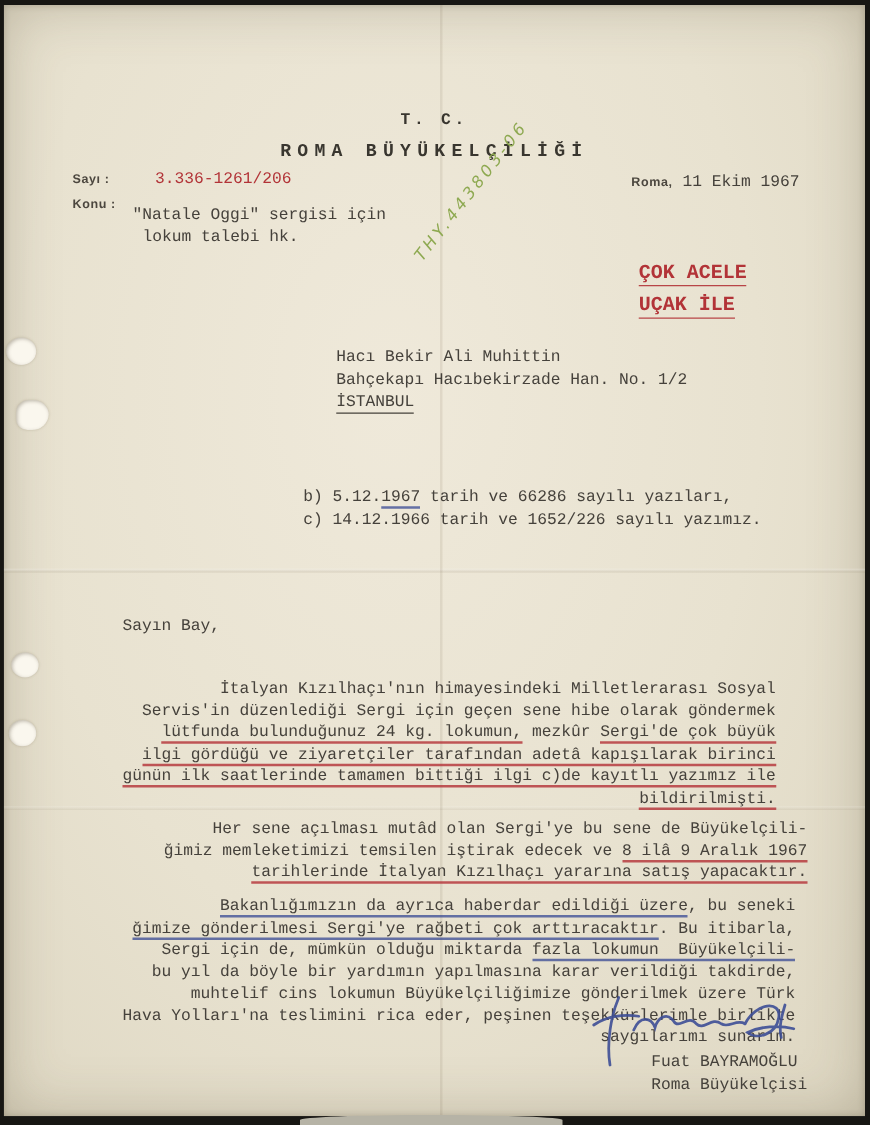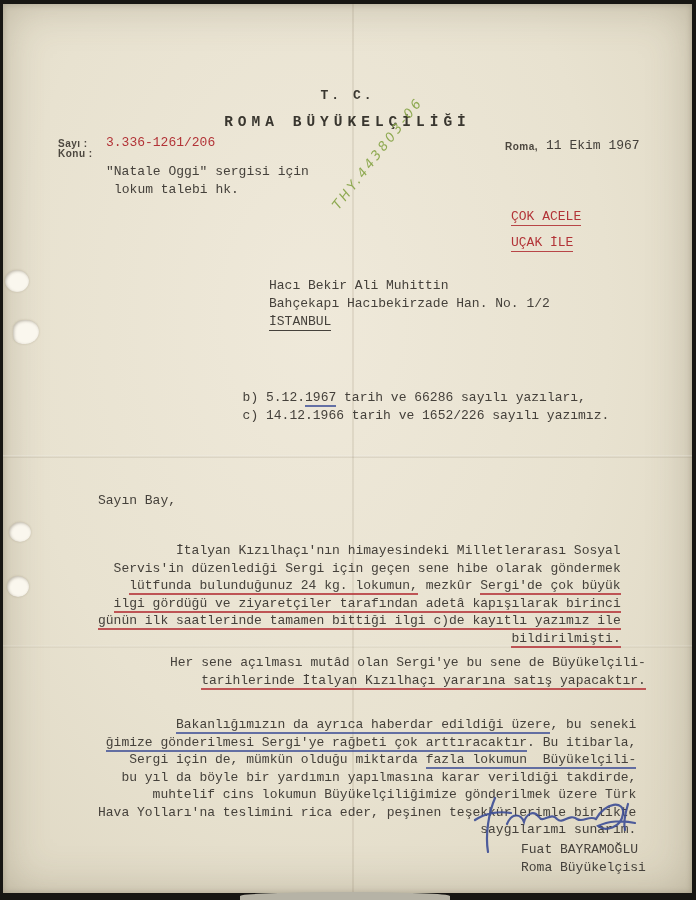--- a/index.html
+++ b/index.html
@@ -15,22 +15,22 @@
   .ind{padding-left:72px;}
   .para{position:absolute;left:95px;text-align:right;}
   .ul-red{border-bottom:2px solid rgba(181,53,57,.82);margin-top:40px;}
   .ul-blue{border-bottom:2px solid rgba(61,78,150,.78);}
   .ul-typed{border-bottom:1.5px solid #45413b;padding-bottom:1px;}
   .plabel{font-family:"Liberation Sans","DejaVu Sans",sans-serif;font-weight:bold;font-size:10px;
           color:#4c473f;letter-spacing:.5px;}
   .hdr{font-family:Liberation Mono, monospace;font-weight:bold;color:#39362f;
        width:100%;text-align:center;margin-top:32px;}
   .red{color:#b23337;}
-  .stamp{font-weight:normal;color:#b23337;border-bottom:1.6px solid rgba(178,51,55,.9);padding-bottom:1px;
-         font-family:"Liberation Mono","DejaVu Sans Mono",monospace;font-size:13px;white-space:pre;}
+  .stamp{font-weight:bold;color:#b23337;border-bottom:1.6px solid rgba(178,51,55,.9);padding-bottom:1px;
+         font-family:"Liberation Mono","DejaVu Sans Mono",monospace;font-size:16px;white-space:pre;}
   .hole{position:absolute;background:#faf7ee;border-radius:50%;
         box-shadow:inset 1px 1px 3px rgba(80,70,50,.35), 0 0 2px rgba(120,105,75,.3);}
   .edge{position:absolute;background:#171613;}
   .crease-h{position:absolute;left:0;width:100%;height:3px;
             background:linear-gradient(to bottom, rgba(255,255,255,.35), rgba(110,96,68,.20));opacity:.8;}
   .crease-v{position:absolute;top:0;height:100%;width:2px;background:rgba(115,100,72,.12);}
   .green-note{font-family:"DejaVu Sans",sans-serif;font-style:italic;font-size:13px;letter-spacing:3px;
               color:#8ea951;transform:rotate(-52deg);transform-origin:left center;white-space:pre;}
   .blob{position:absolute;background:#b6b3a6;border-radius:50% 50% 0 0;}
 </style>
@@ -48,22 +48,22 @@
     <div class="hole" style="left:10px;top:316px;width:26px;height:24px;border-radius:45% 55% 60% 40%"></div>
     <div class="hole" style="left:6px;top:518px;width:22px;height:20px"></div>
     <div class="hole" style="left:4px;top:572px;width:22px;height:21px"></div>
 
     <div class="abs hdr tc" style="top:52px;font-size:13px;letter-spacing:3px">T. C.</div>
     <div class="abs hdr" style="top:78px;font-size:14.5px;letter-spacing:5px">ROMA BÜYÜKELÇİLİĞİ</div>
 
     <div class="abs green-note" style="left:332px;top:196px">THY.443803-06</div>
 
     <div class="abs plabel" style="left:55px;top:134px">Sayı :</div>
-    <div class="abs typed red" style="left:103px;top:131px">3.336-1261/206</div>
-    <div class="abs plabel" style="left:55px;top:144px">Konu :</div>
+    <div class="abs typed red" style="left:121px;top:131px">3.336-1261/206</div>
+    <div class="abs plabel" style="left:55px;top:154px">Konu :</div>
     <div class="abs typed" style="left:103px;top:160px">"Natale Oggi" sergisi için</div>
     <div class="abs typed" style="left:111px;top:178px">lokum talebi hk.</div>
 
     <div class="abs plabel" style="left:502px;top:137px">Roma,</div>
     <div class="abs typed" style="left:543px;top:134px">11 Ekim 1967</div>
 
     <div class="abs stamp" style="left:508px;top:205px">ÇOK ACELE</div>
     <div class="abs stamp" style="left:508px;top:231px">UÇAK İLE</div>
 
     <div class="abs typed" style="left:266px;top:274px">Hacı Bekir Ali Muhittin</div>
@@ -81,20 +81,21 @@
       <div class="line ind"><span>İtalyan Kızılhaçı'nın himayesindeki Milletlerarası Sosyal</span></div>
       <div class="line"><span>Servis'in düzenlediği Sergi için geçen sene hibe olarak göndermek</span></div>
       <div class="line"><span class="ul-red">lütfunda bulunduğunuz 24 kg. lokumun,</span><span> mezkûr </span><span class="ul-red">Sergi'de çok büyük</span></div>
       <div class="line"><span class="ul-red">ilgi gördüğü ve ziyaretçiler tarafından adetâ kapışılarak birinci</span></div>
       <div class="line"><span class="ul-red">günün ilk saatlerinde tamamen bittiği ilgi c)de kayıtlı yazımız ile</span></div>
       <div class="line"><span class="ul-red">bildirilmişti.</span></div>
     </div>
 
     <div class="para" style="top:650px">
       <div class="line ind"><span>Her sene açılması mutâd olan Sergi'ye bu sene de Büyükelçili-</span></div>
+      <div class="line"><span>ğimiz memleketimizi temsilen iştirak edecek ve </span><span class="ul-red">8 ilâ 9 Aralık 1967</span></div>
       <div class="line"><span class="ul-red">tarihlerinde İtalyan Kızılhaçı yararına satış yapacaktır.</span></div>
     </div>
 
     <div class="para" style="top:712px">
       <div class="line ind"><span class="ul-blue">Bakanlığımızın da ayrıca haberdar edildiği üzere</span><span>, bu seneki</span></div>
       <div class="line"><span class="ul-blue">ğimize gönderilmesi Sergi'ye rağbeti çok arttıracaktır</span><span>. Bu itibarla,</span></div>
       <div class="line"><span>Sergi için de, mümkün olduğu miktarda </span><span class="ul-blue">fazla lokumun  Büyükelçili-</span></div>
       <div class="line"><span>bu yıl da böyle bir yardımın yapılmasına karar verildiği takdirde,</span></div>
       <div class="line"><span>muhtelif cins lokumun Büyükelçiliğimize gönderilmek üzere Türk</span></div>
       <div class="line"><span>Hava Yolları'na teslimini rica eder, peşinen teşekkürlerimle birlikte</span></div>

